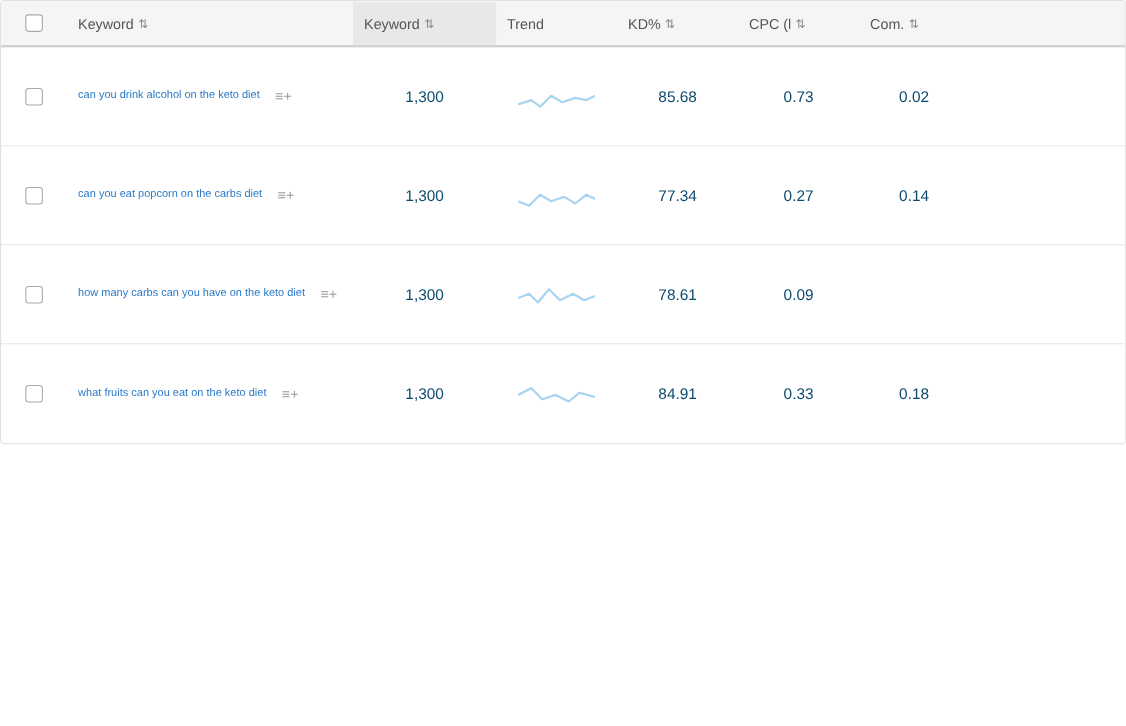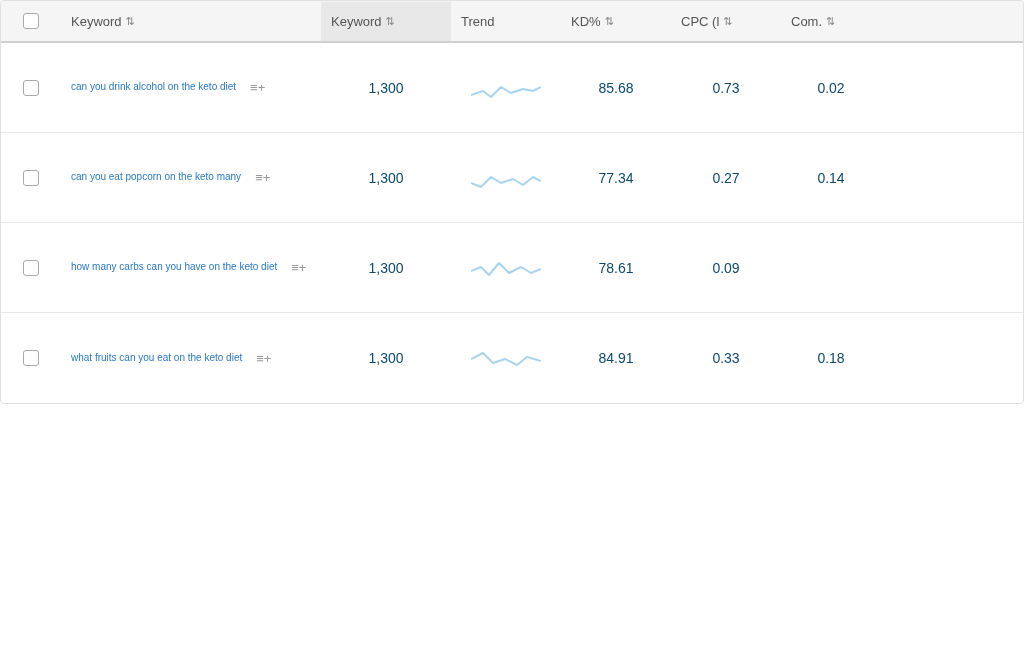--- a/index.html
+++ b/index.html
@@ -153,21 +153,21 @@
     <div class="cell number">0.73</div>
     <div class="cell number">0.02</div>
   </div>
 
   <div class="table-row">
     <div class="cell checkbox-cell">
       <span class="checkbox"></span>
     </div>
     <div class="cell">
       <div class="keyword-cell-inner">
-        <a class="keyword-link">can you eat popcorn on the keto many</a>
+        <a class="keyword-link">can you eat popcorn on the carbs diet</a>
         <span class="add-icon">≡+</span>
       </div>
     </div>
     <div class="cell number">1,300</div>
     <div class="cell center">
       <svg class="trend-svg" width="70" height="30" viewBox="0 0 70 30">
         <polyline points="0,20 10,24 20,14 30,20 42,16 52,22 62,14 70,18" fill="none" stroke="#a8d4f0" stroke-width="2" stroke-linejoin="round"></polyline>
       </svg>
     </div>
     <div class="cell number">77.34</div>

